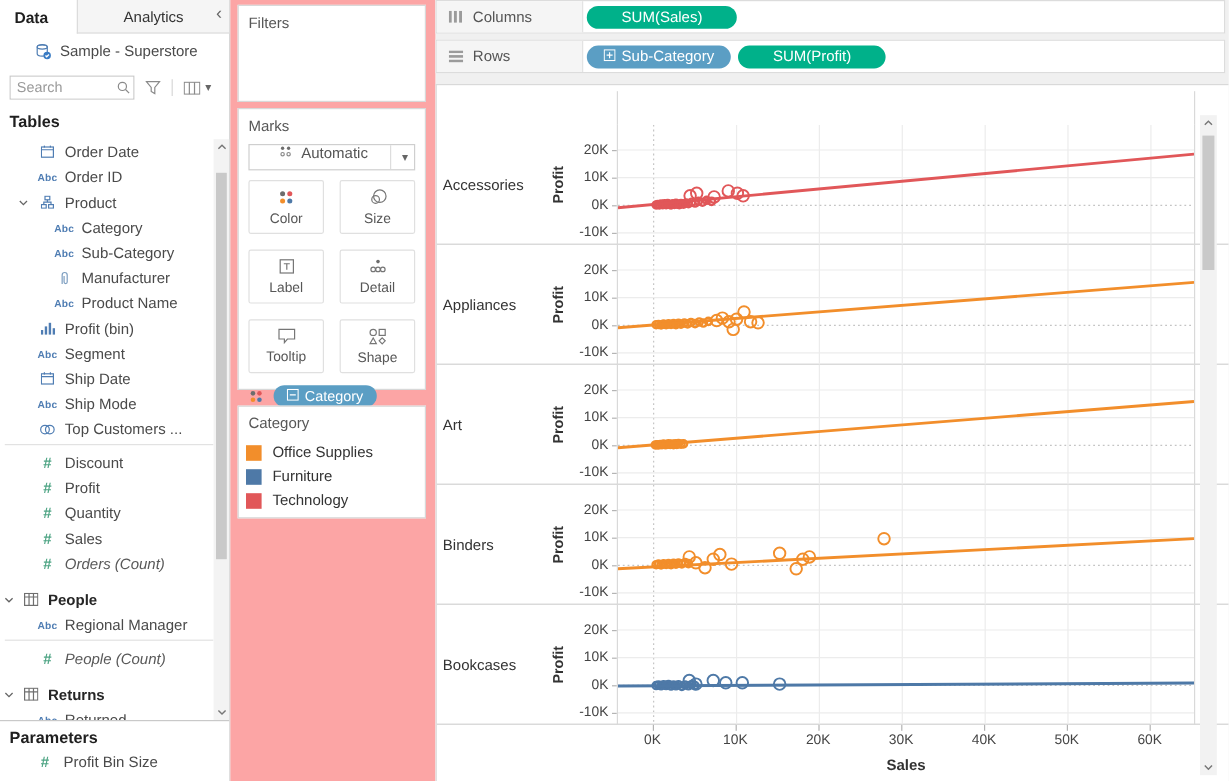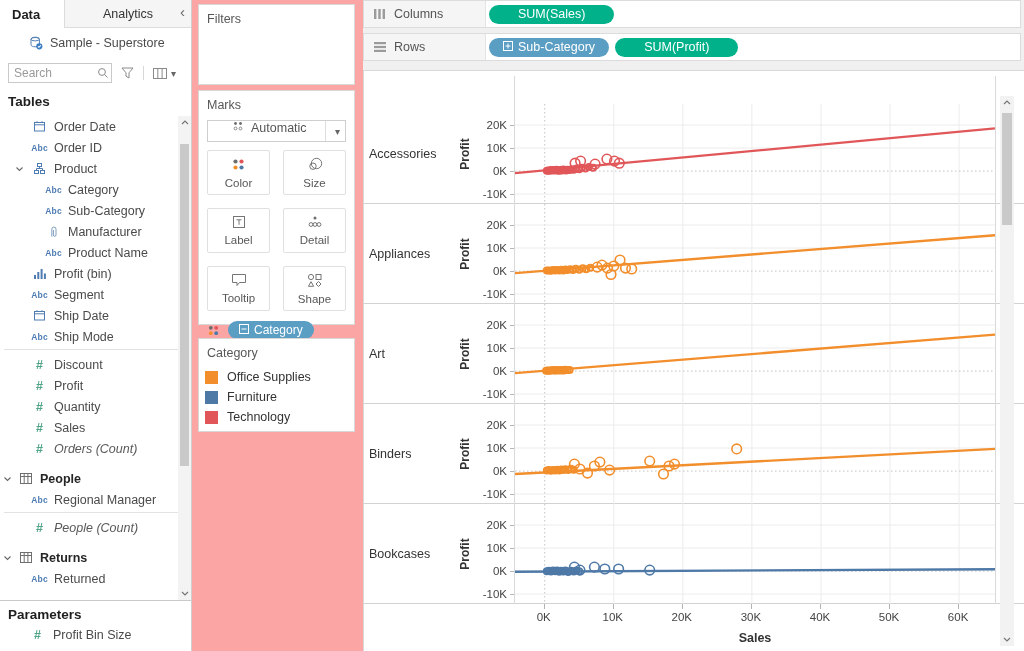--- a/index.html
+++ b/index.html
@@ -241,20 +241,29 @@
               <line x1="8" y1="0.2" x2="8" y2="2" stroke="#4f7db3"></line>
             </svg>
           </span>
           <span class="flabel">Ship Date</span>
         </div>
         <div class="field-row ind1">
           <span class="fic">
             <span class="abcT">Abc</span>
           </span>
           <span class="flabel">Ship Mode</span>
+        </div>
+        <div class="field-row ind1">
+          <span class="fic">
+            <svg width="13" height="10" viewBox="0 0 13 10">
+              <circle cx="4.5" cy="5" r="3.6" fill="none" stroke="#4f7db3"></circle>
+              <circle cx="8.5" cy="5" r="3.6" fill="none" stroke="#4f7db3"></circle>
+            </svg>
+          </span>
+          <span class="flabel">Top Customers ...</span>
         </div>
         <div class="field-divider"></div>
         <div class="field-row ind1">
           <span class="fic">
             <span class="hashT">#</span>
           </span>
           <span class="flabel">Discount</span>
         </div>
         <div class="field-row ind1">
           <span class="fic">

